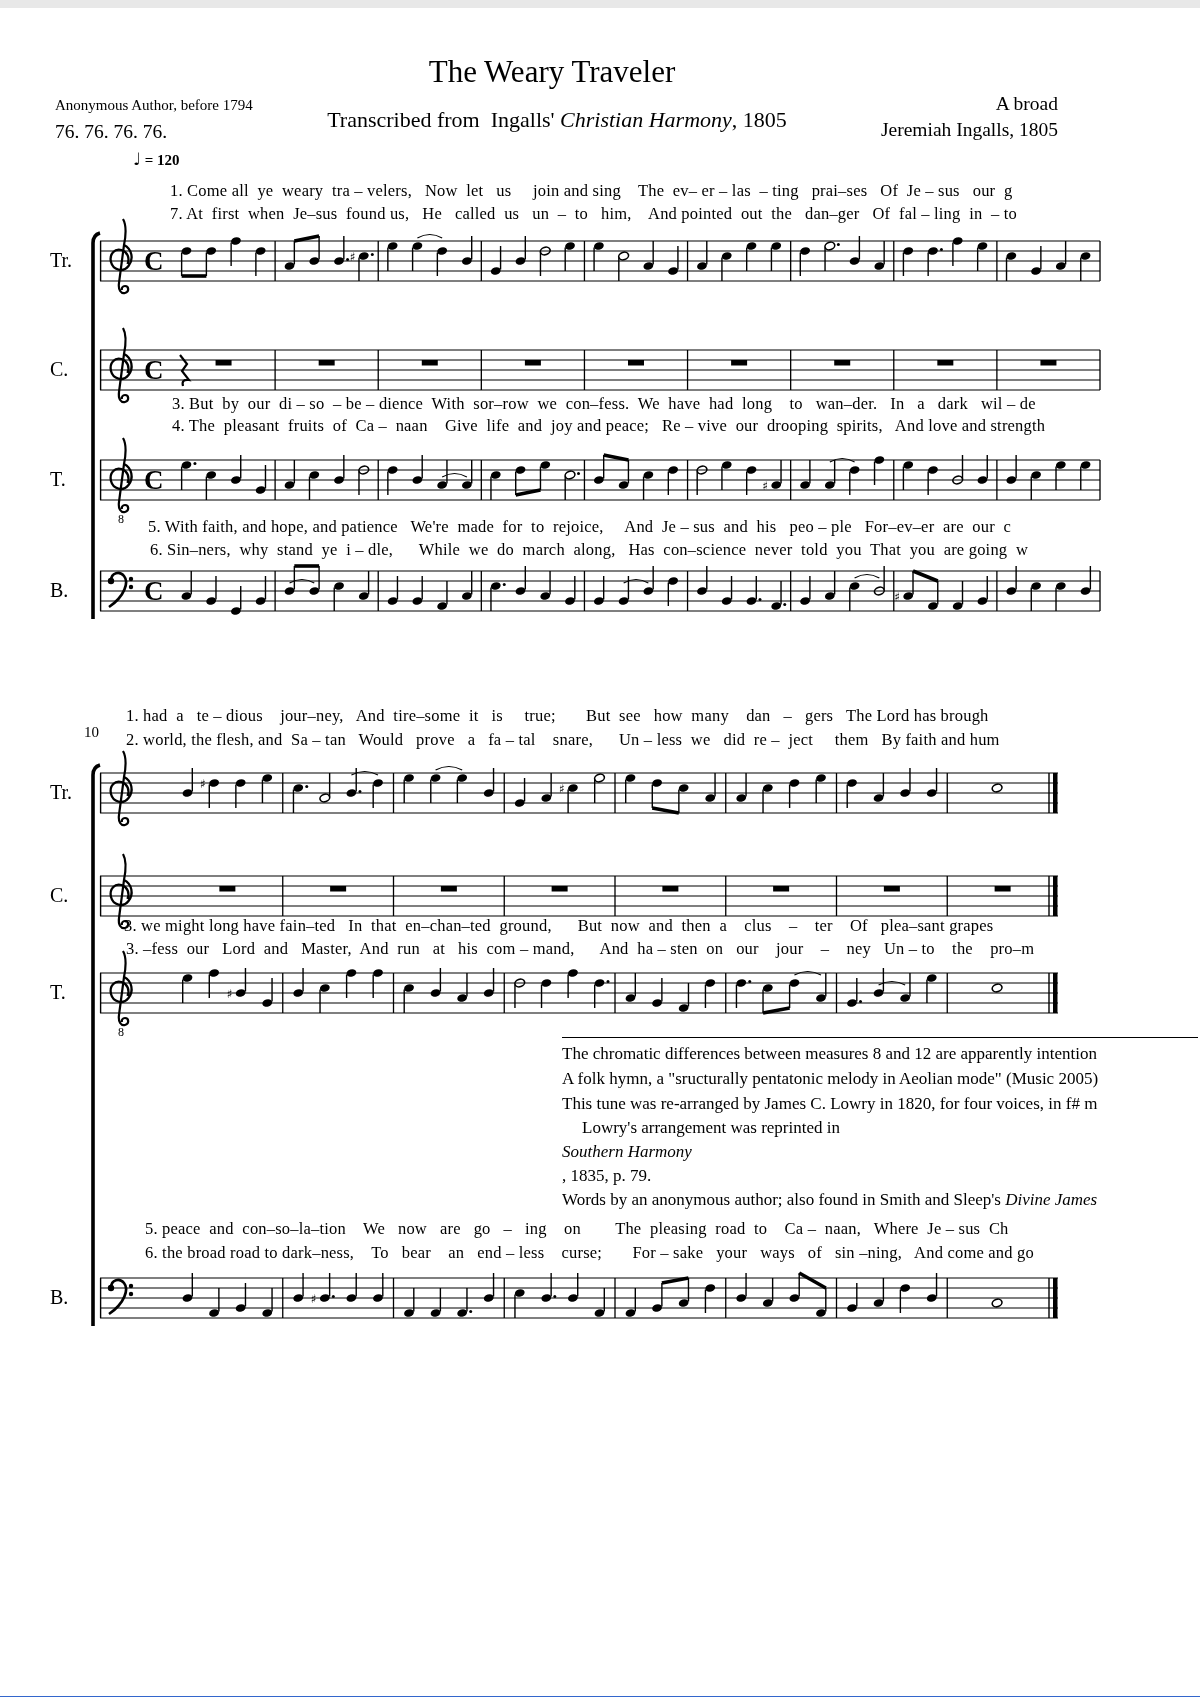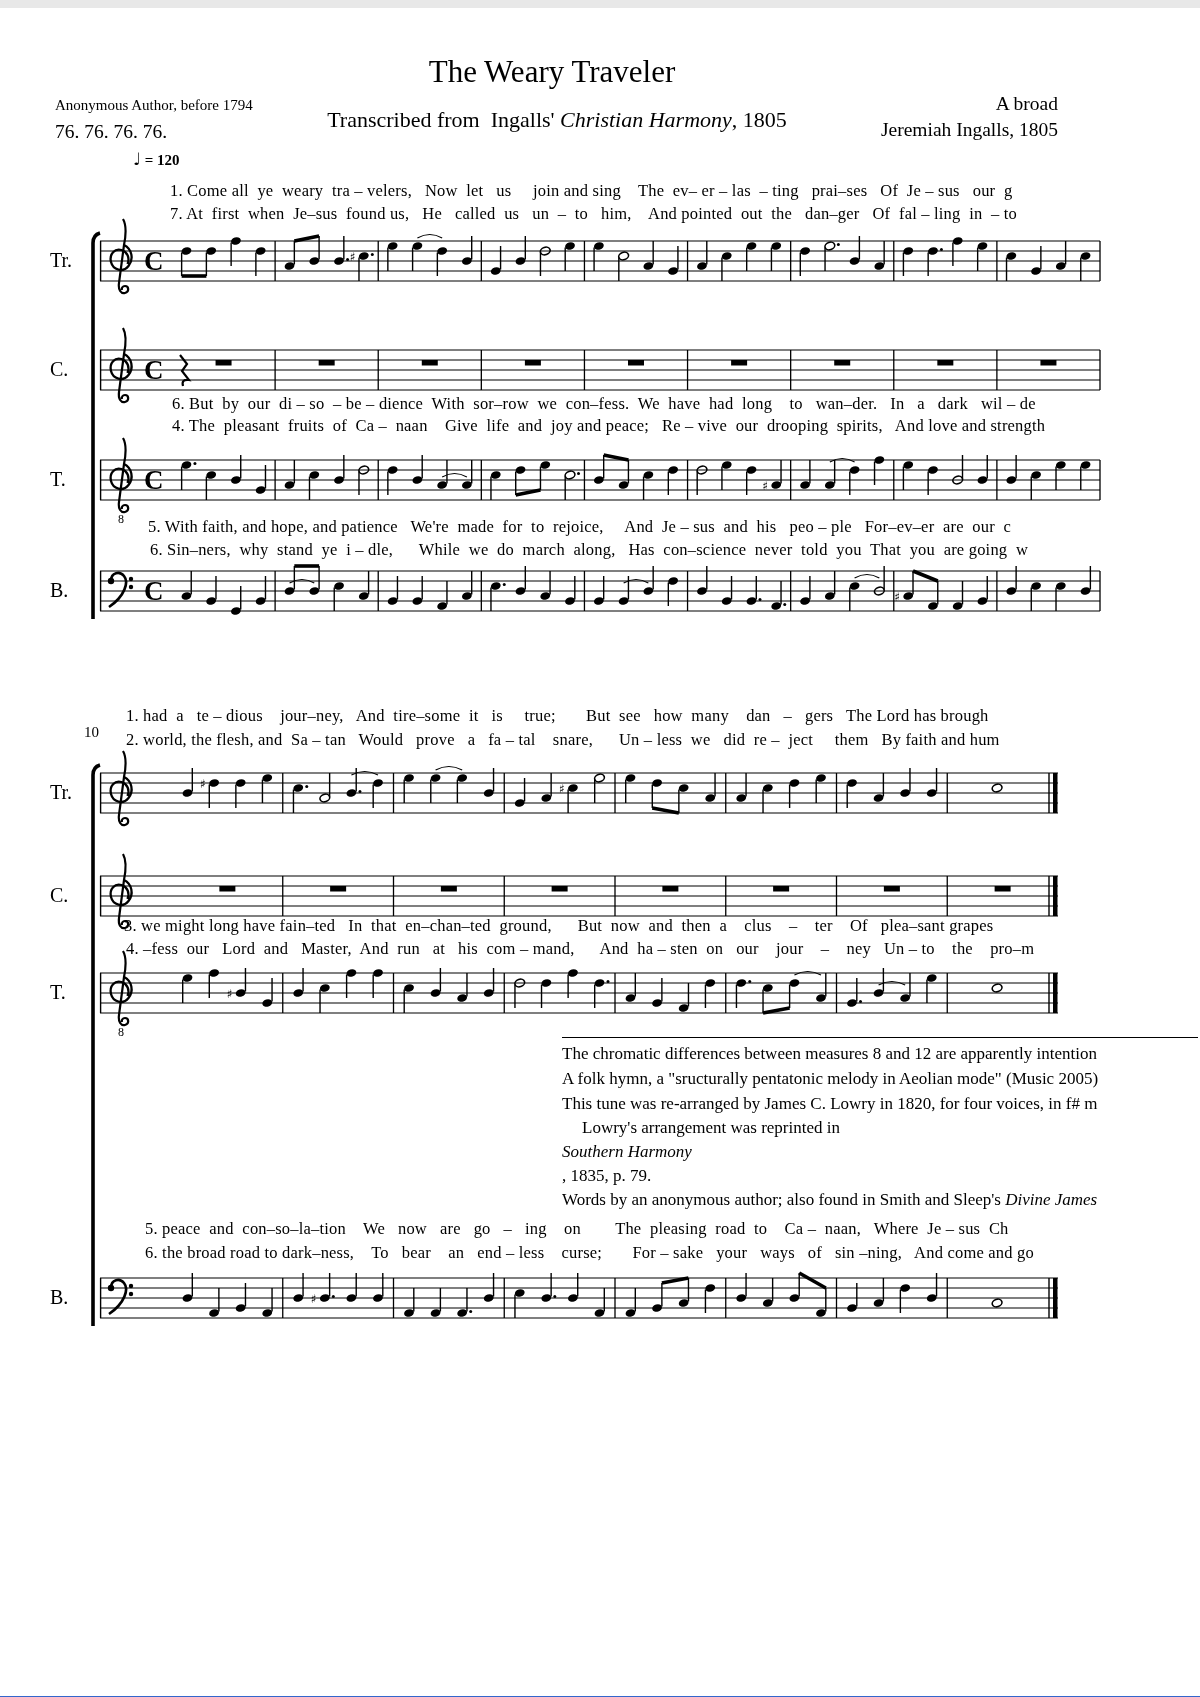--- a/index.html
+++ b/index.html
@@ -44,30 +44,30 @@
   <div class="abs title">The Weary Traveler</div>
   <div class="abs author">Anonymous Author, before 1794</div>
   <div class="abs meter">76. 76. 76. 76.</div>
   <div class="abs subtitle"><span>Transcribed from  Ingalls' </span><span class="it">Christian Harmony</span><span>, 1805</span></div>
   <div class="abs keysig">A broad</div>
   <div class="abs composer">Jeremiah Ingalls, 1805</div>
   <div class="abs tempo"><span class="glyph">♩</span><span> = 120</span></div>
 
   <div class="abs lyric ly-0-t0">1. Come all  ye  weary  tra – velers,   Now  let   us     join and sing    The  ev– er – las  – ting   prai–ses   Of  Je – sus   our  g</div>
   <div class="abs lyric ly-0-t1">7. At  first  when  Je–sus  found us,   He   called  us   un  –  to   him,    And pointed  out  the   dan–ger   Of  fal – ling  in  – to</div>
-  <div class="abs lyric ly-0-m0">6. But  by  our  di – so  – be – dience  With  sor–row  we  con–fess.  We  have  had  long    to   wan–der.   In   a   dark   wil – de</div>
+  <div class="abs lyric ly-0-m0">3. But  by  our  di – so  – be – dience  With  sor–row  we  con–fess.  We  have  had  long    to   wan–der.   In   a   dark   wil – de</div>
   <div class="abs lyric ly-0-m1">4. The  pleasant  fruits  of  Ca –  naan    Give  life  and  joy and peace;   Re – vive  our  drooping  spirits,   And love and strength</div>
   <div class="abs lyric ly-0-b0">5. With faith, and hope, and patience   We're  made  for  to  rejoice,     And  Je – sus  and  his   peo – ple   For–ev–er  are  our  c</div>
   <div class="abs lyric ly-0-b1">6. Sin–ners,  why  stand  ye  i – dle,      While  we  do  march  along,   Has  con–science  never  told  you  That  you  are going  w</div>
 
   <div class="abs measure-no">10</div>
   <div class="abs lyric ly-1-t0">1. had  a   te – dious    jour–ney,   And  tire–some  it   is     true;       But  see   how  many    dan   –   gers   The Lord has brough</div>
   <div class="abs lyric ly-1-t1">2. world, the flesh, and  Sa – tan   Would   prove   a   fa – tal    snare,      Un – less  we   did  re –  ject     them   By faith and hum</div>
   <div class="abs lyric ly-1-m0">3. we might long have fain–ted   In  that  en–chan–ted  ground,      But  now  and  then  a    clus    –    ter    Of   plea–sant grapes</div>
-  <div class="abs lyric ly-1-m1">4. –fess  our   Lord  and   Master,  And  run   at   his  com – mand,      And  ha – sten  on   our    jour    –    ney   Un – to    the    pro–m</div>
+  <div class="abs lyric ly-1-m1">3. –fess  our   Lord  and   Master,  And  run   at   his  com – mand,      And  ha – sten  on   our    jour    –    ney   Un – to    the    pro–m</div>
   <div class="abs lyric ly-1-b0">5. peace  and  con–so–la–tion    We   now   are   go   –   ing    on        The  pleasing  road  to    Ca –  naan,   Where  Je – sus  Ch</div>
   <div class="abs lyric ly-1-b1">6. the broad road to dark–ness,    To   bear    an   end – less    curse;       For – sake   your   ways   of   sin –ning,   And come and go</div>
 
   <div class="fn-sep abs" style="white-space:normal"></div>
   <div class="abs fn fn1">The chromatic differences between measures 8 and 12 are apparently intention</div>
   <div class="abs fn fn2">A folk hymn, a "sructurally pentatonic melody in Aeolian mode" (Music 2005)</div>
   <div class="abs fn fn3">This tune was re-arranged by James C. Lowry in 1820, for four voices, in f# m</div>
   <div class="abs fn fn4">Lowry's arrangement was reprinted in</div>
   <div class="abs fn fn5">Southern Harmony</div>
   <div class="abs fn fn6">, 1835, p. 79.</div>

